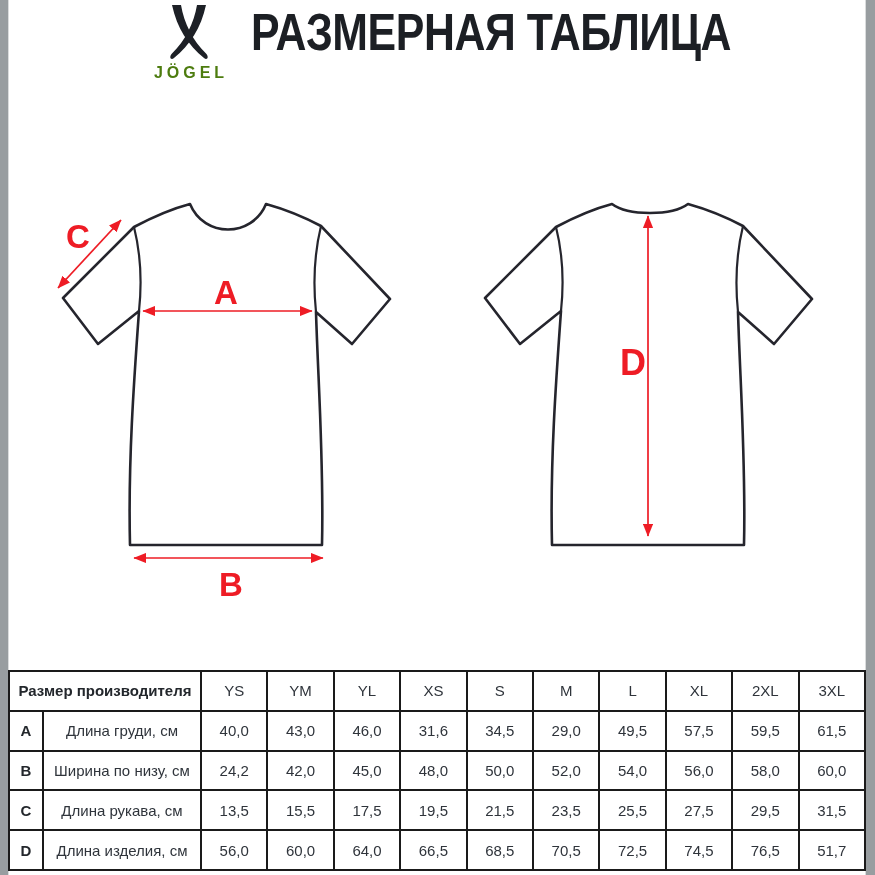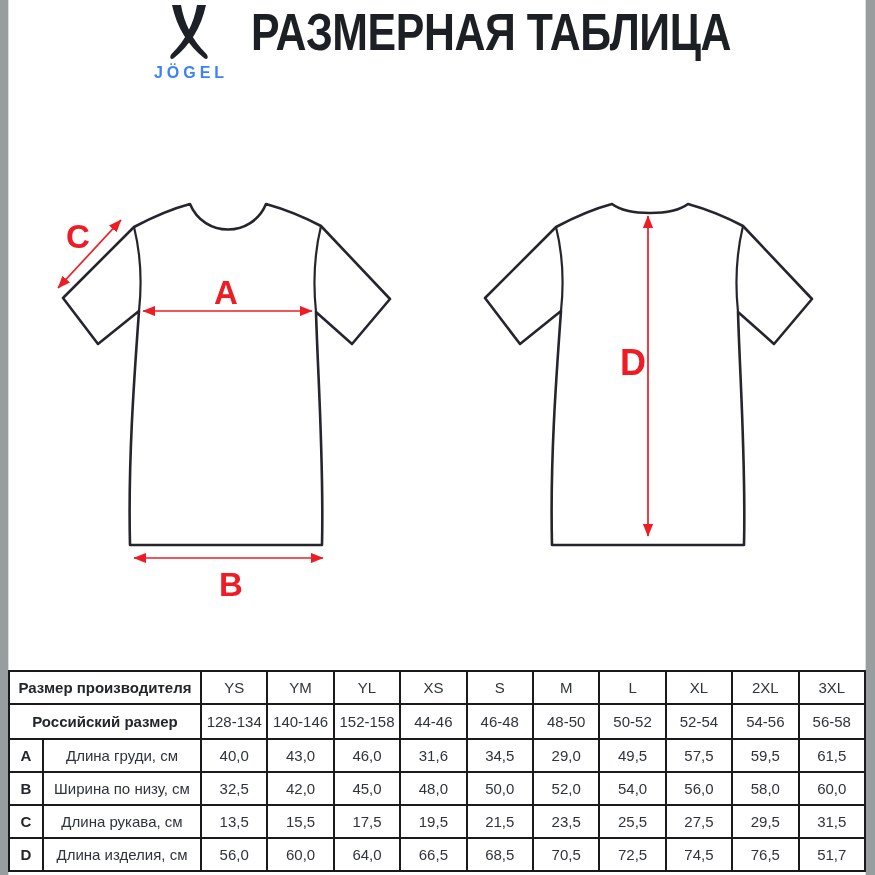--- a/index.html
+++ b/index.html
@@ -4,21 +4,21 @@
 <style>
   html,body{margin:0;padding:0;background:#fff;}
   .page{position:relative;width:875px;height:875px;background:#ffffff;overflow:hidden;
         font-family:"Liberation Sans",sans-serif;}
   .edge{position:absolute;top:0;height:875px;background:#989da0;}
   .edge.l{left:0;width:8px;border-right:1px solid #dadcdd;}
   .edge.r{right:0;width:9px;border-left:1px solid #dadcdd;}
 
   .logo-mark{position:absolute;left:160px;top:2px;}
   .brand{position:absolute;left:146px;top:64px;width:90px;text-align:center;
-         font-size:16px;font-weight:700;letter-spacing:4px;color:#3b82f6;}
+         font-size:16px;font-weight:700;letter-spacing:4px;color:#4d7c0f;}
   .title{position:absolute;left:251px;top:4px;font-size:51px;font-weight:700;color:#1c1f24;
          white-space:nowrap;line-height:58px;letter-spacing:-0.5px;
          transform:scaleX(.84);transform-origin:0 0;}
 
   .diagram{position:absolute;left:0;top:0;}
   .shirt{fill:#ffffff;stroke:#25252d;stroke-width:2.6;stroke-linejoin:round;stroke-linecap:round;}
   .seam{fill:none;stroke:#25252d;stroke-width:2.2;stroke-linecap:round;}
   .marrow{stroke:#ee1c25;stroke-width:1.7;fill:none;}
   .mlabel{fill:#ee1c25;font-family:"Liberation Sans",sans-serif;font-weight:700;font-size:33px;}
   .mlabel.big{font-size:36px;}
@@ -117,51 +117,38 @@
       <td>YM</td>
       <td>YL</td>
       <td>XS</td>
       <td>S</td>
       <td>M</td>
       <td>L</td>
       <td>XL</td>
       <td>2XL</td>
       <td>3XL</td>
     </tr>
-    <tr class="hr2">
-      <th colspan="2">Российский размер</th>
-      <td>128-134</td>
-      <td>140-146</td>
-      <td>152-158</td>
-      <td>44-46</td>
-      <td>46-48</td>
-      <td>48-50</td>
-      <td>50-52</td>
-      <td>52-54</td>
-      <td>54-56</td>
-      <td>56-58</td>
-    </tr>
     <tr class="dr">
       <td class="letter">A</td>
       <td>Длина груди, см</td>
       <td>40,0</td>
       <td>43,0</td>
       <td>46,0</td>
       <td>31,6</td>
       <td>34,5</td>
       <td>29,0</td>
       <td>49,5</td>
       <td>57,5</td>
       <td>59,5</td>
       <td>61,5</td>
     </tr>
     <tr class="dr">
       <td class="letter">B</td>
       <td>Ширина по низу, см</td>
-      <td>32,5</td>
+      <td>24,2</td>
       <td>42,0</td>
       <td>45,0</td>
       <td>48,0</td>
       <td>50,0</td>
       <td>52,0</td>
       <td>54,0</td>
       <td>56,0</td>
       <td>58,0</td>
       <td>60,0</td>
     </tr>

